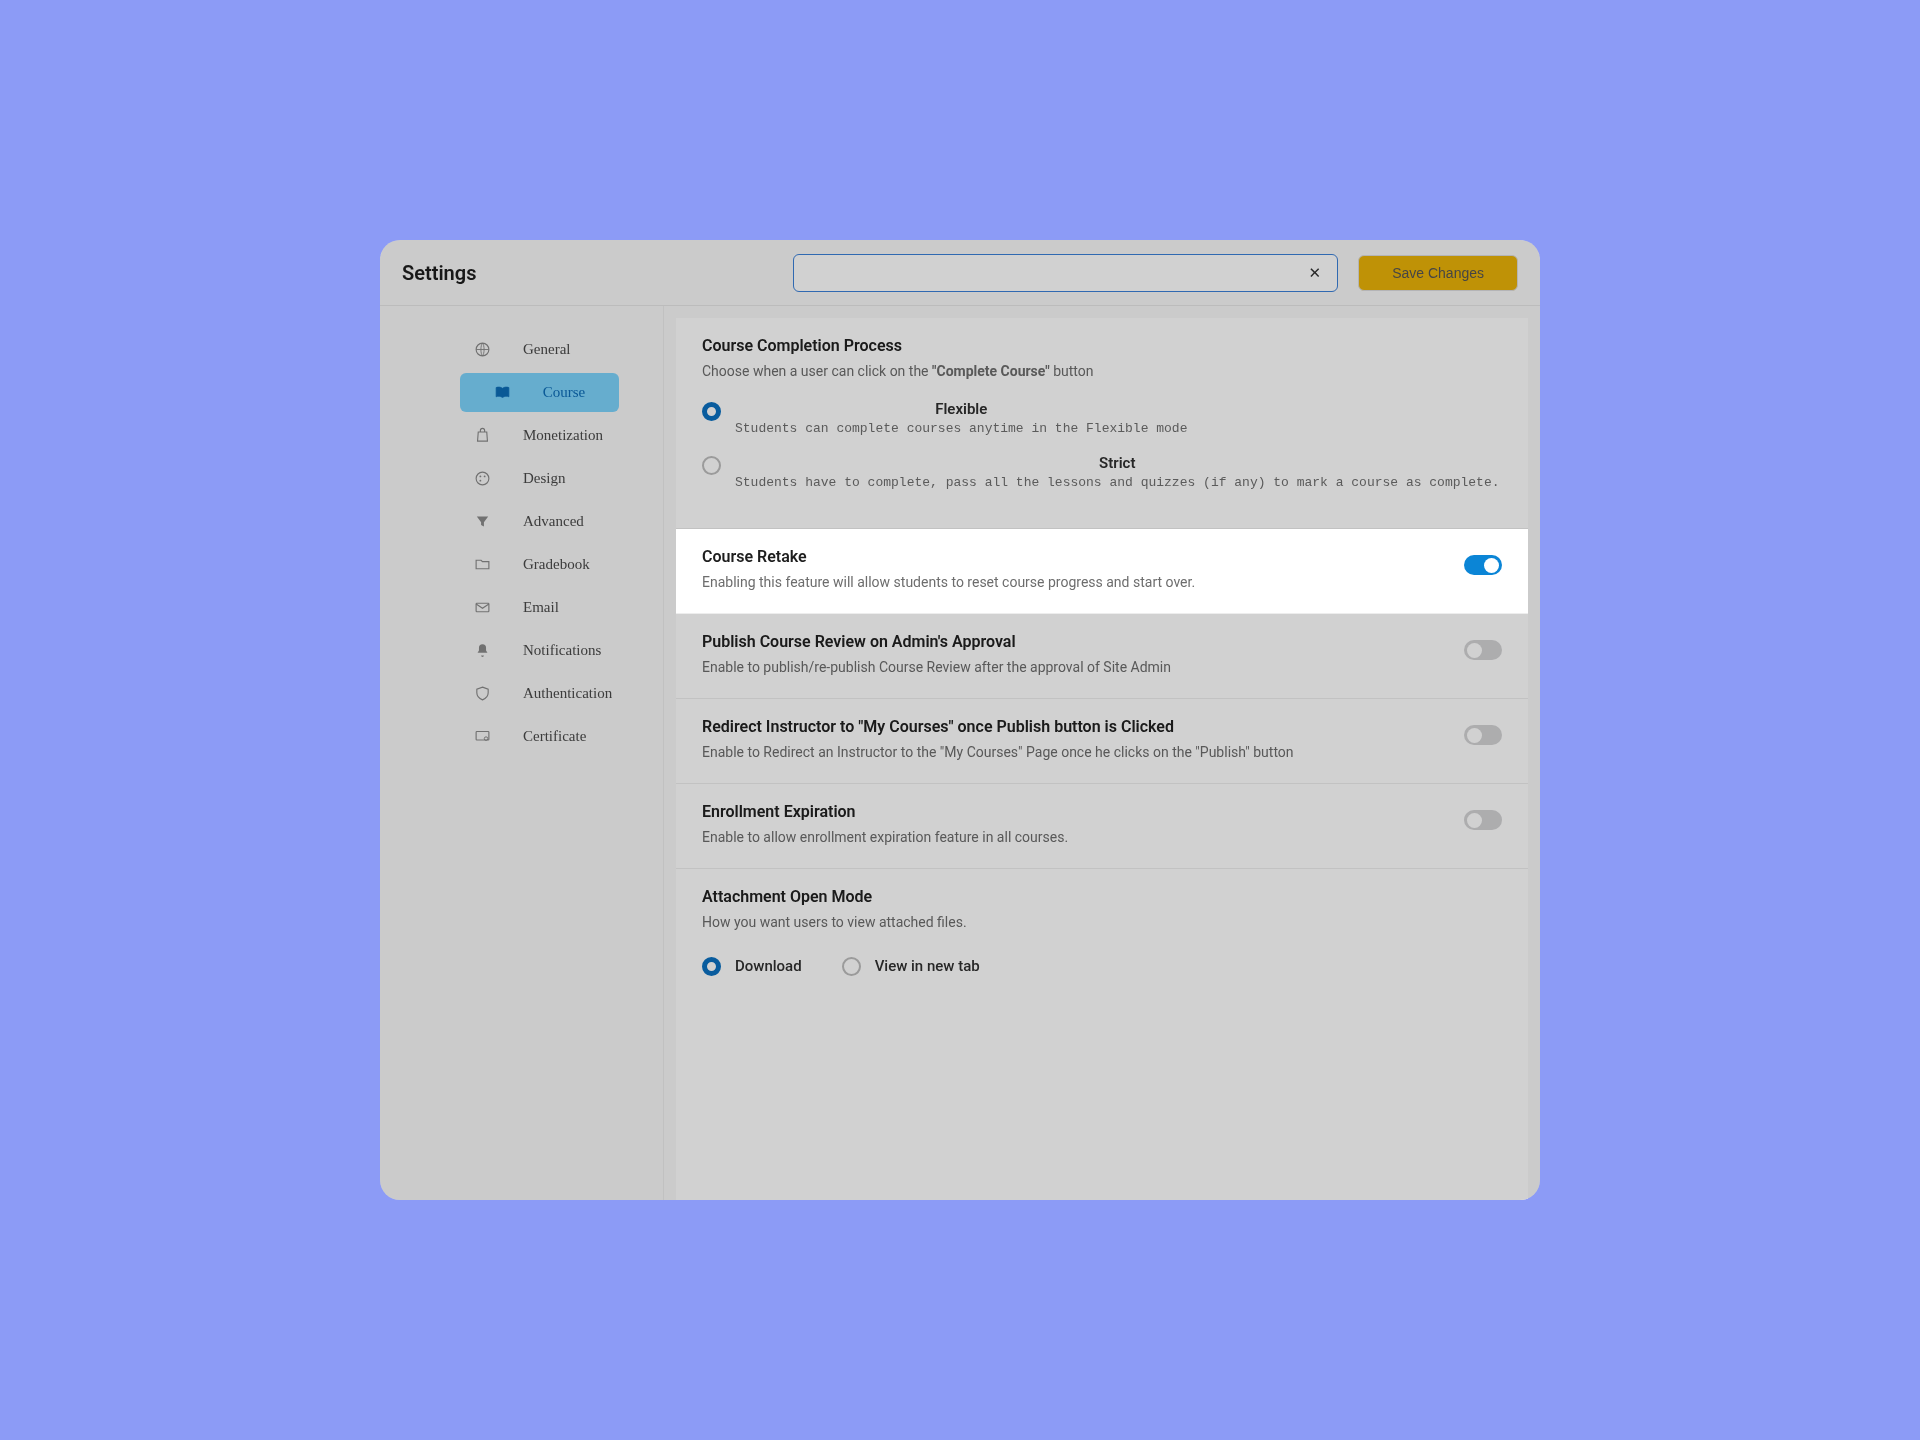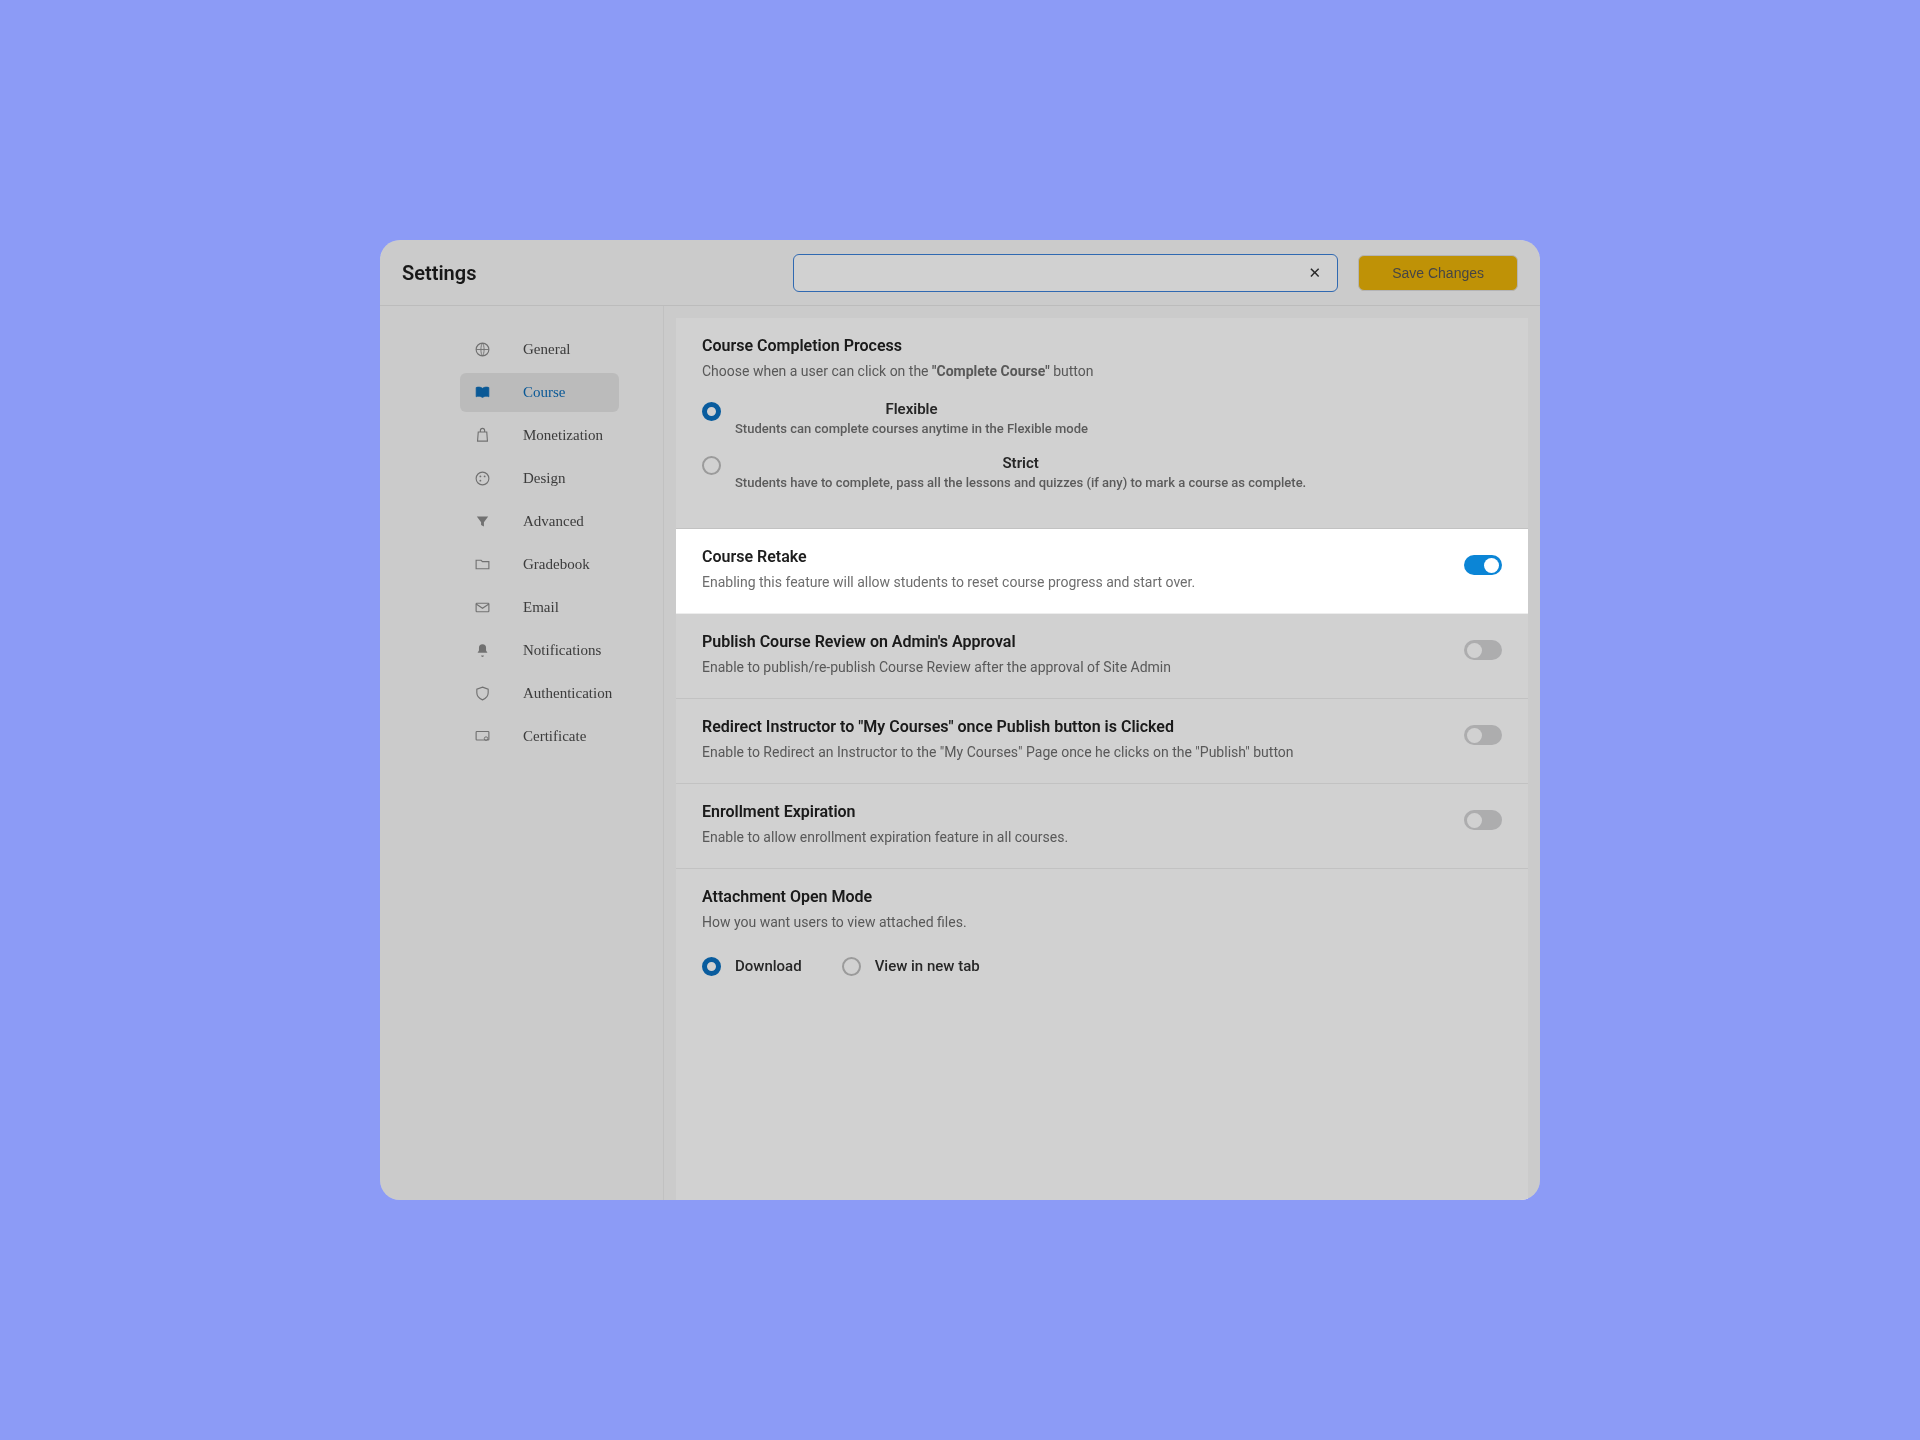--- a/index.html
+++ b/index.html
@@ -107,23 +107,24 @@
     gap: 32px;
     padding: 11px 14px;
     font-size: 15px;
     color: #4a4a4a;
     border-radius: 6px;
     cursor: pointer;
     margin-bottom: 4px;
     font-family: Liberation Serif, serif;
   }
   .nav-item.active {
-    background: #e5e5e5;
+    background: #7dd3fc;
     color: #0d6db8;
     font-weight: 500;
+    justify-content: center;
   }
   .nav-item.active .nav-icon svg { fill: #0d6db8; stroke: #0d6db8; }
   .nav-icon {
     width: 17px;
     height: 17px;
     display: flex;
     align-items: center;
     justify-content: center;
     color: #888;
   }
@@ -183,20 +184,21 @@
     font-size: 15px;
     font-weight: 600;
     color: #303030;
     text-align: center;
   }
   .radio-sub {
     font-size: 13px;
     font-weight: 500;
     color: #707070;
     margin-top: 3px;
+    font-family: Liberation Mono, monospace;
   }
   .radio-row.inline .radio-label { font-weight: 500; font-size: 15px; }
   
   .toggle {
     width: 38px;
     height: 20px;
     border-radius: 11px;
     background: #d3d3d5;
     position: relative;
     flex-shrink: 0;

